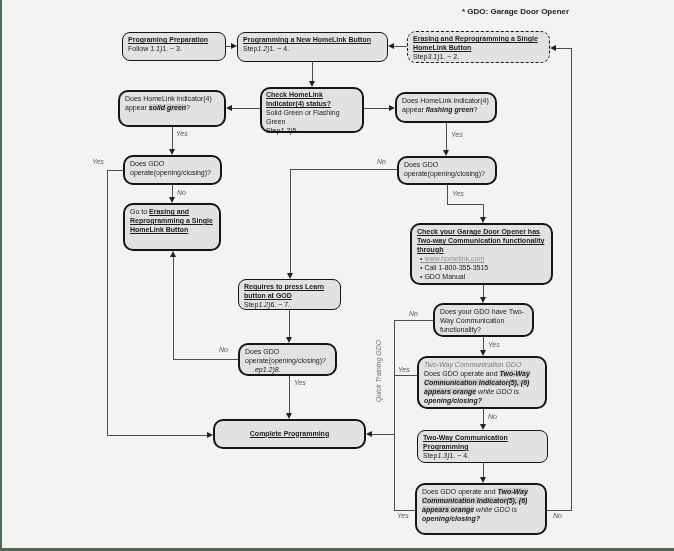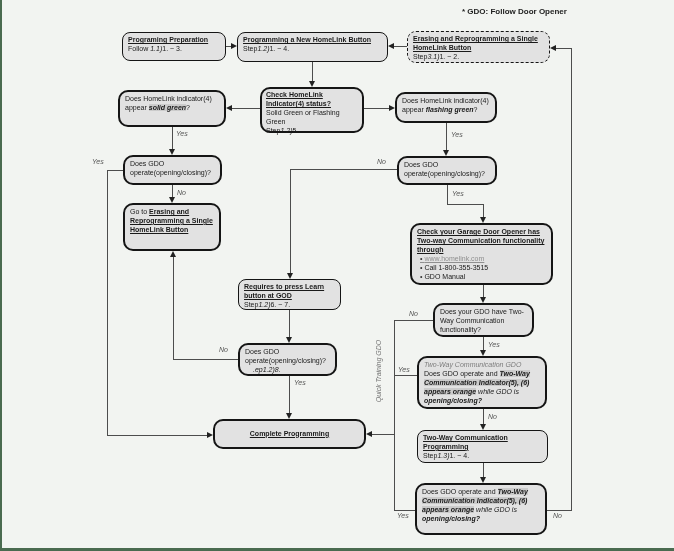--- a/index.html
+++ b/index.html
@@ -31,21 +31,21 @@
        transform:rotate(-90deg);font-size:7px;font-style:italic;color:#777;}
   .ind{margin-left:8px;}
 </style>
 </head>
 <body>
 
 <div class="page">
   <div class="edge" style="left:0;top:0;width:2px;height:551px"></div>
   <div class="edge" style="left:0;top:548px;width:674px;height:3px"></div>
 
-  <div class="note" style="left:462px;top:7px">* GDO: Follow Door Opener</div>
+  <div class="note" style="left:462px;top:7px">* GDO: Garage Door Opener</div>
 
   <div class="bx" style="left:122px;top:32px;width:104px;height:29px">
     <span class="bt">Programing Preparation</span><br>
     <span>Follow </span><span class="it">1.1)</span><span>1. ~ 3.</span>
   </div>
   <div class="bx" style="left:237px;top:32px;width:151px;height:30px">
     <span class="bt">Programming a New HomeLink Button</span><br>
     <span>Step</span><span class="it">1.2)</span><span>1. ~ 4.</span>
   </div>
   <div class="bx dashed" style="left:407px;top:31px;width:143px;height:32px">

